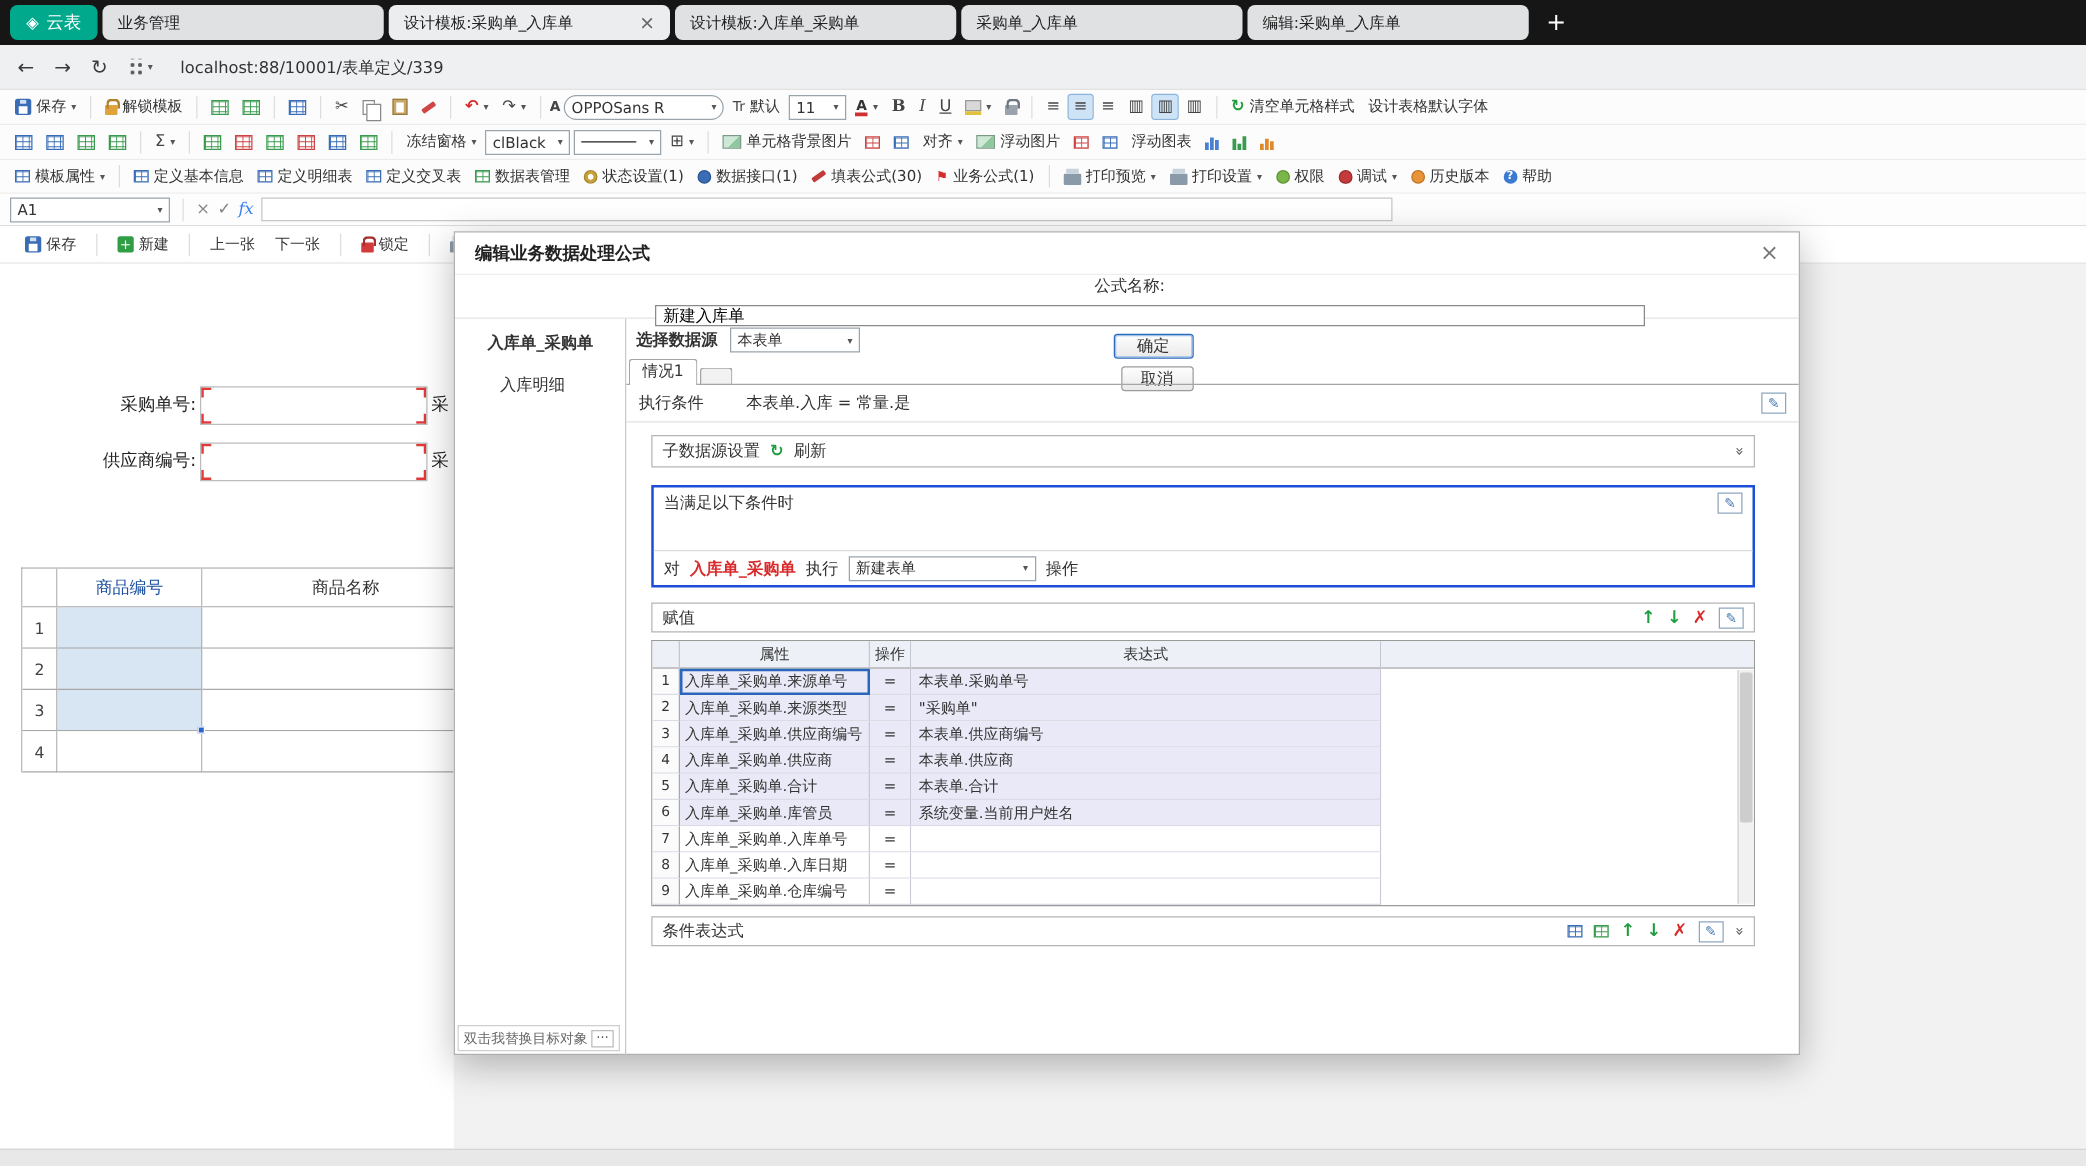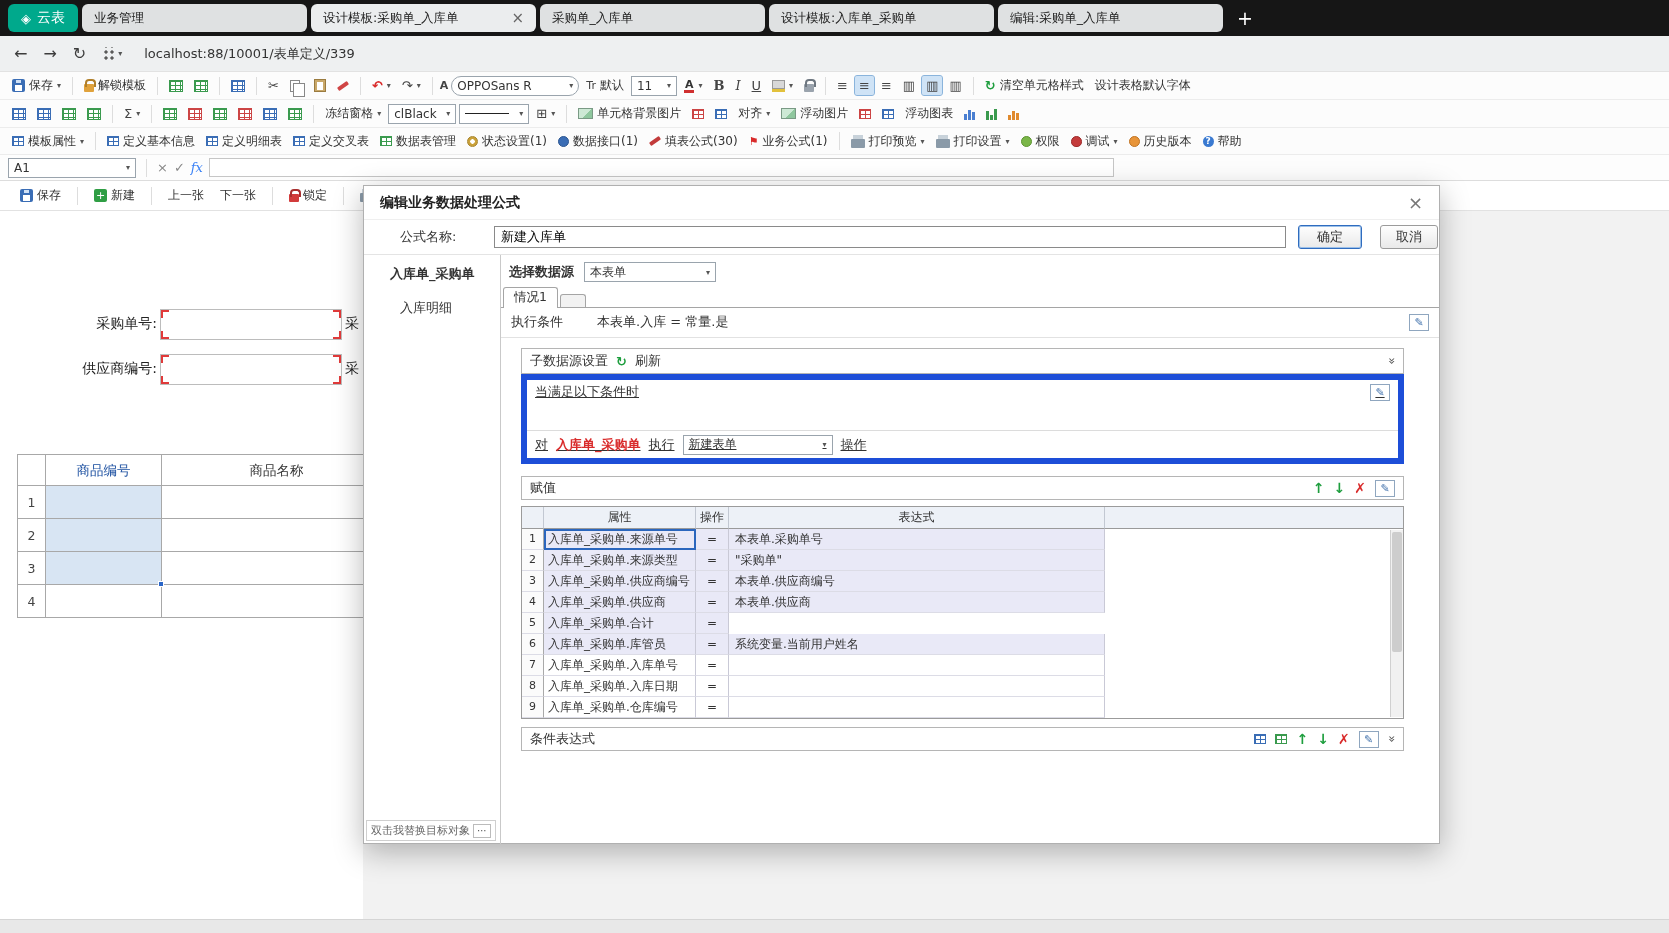--- a/index.html
+++ b/index.html
@@ -106,21 +106,21 @@
   .dth{height:31px;line-height:31px;text-align:center;font-size:13.5px;}
   .dtd{height:33px;}
   .dnum{text-align:center;line-height:33px;font-size:12.5px;color:#444;}
   .bluecell{background:#d8e5f3;}
   .handle{position:absolute;right:-3px;bottom:-3px;width:6px;height:6px;background:#2a66c9;border:1px solid #fff;z-index:3;}
 
   
   .modal{position:absolute;left:363px;top:4px;width:1077px;height:659px;background:#fff;border:1px solid #b0b0b0;box-shadow:0 8px 28px rgba(0,0,0,.28);font-size:13px;}
   .m-title{height:34px;display:flex;align-items:center;padding:0 16px;font-weight:bold;font-size:14px;color:#222;border-bottom:1px solid #efefef;}
   .m-close{margin-left:auto;font-size:18px;color:#777;font-weight:normal;}
-  .m-namerow{height:34px;display:flex;align-items:center;padding-left:36px;gap:6px;}
+  .m-namerow{height:34px;display:flex;align-items:center;padding-left:36px;gap:6px;flex-direction:column;}
   .m-namelabel{width:88px;font-size:13px;}
   .m-nameinput{width:792px;height:22px;border:1px solid #8a8a8a;padding:0 6px;font-size:13px;}
   .btn{height:24px;border:1px solid #9b9b9b;border-radius:3px;background:linear-gradient(#fefefe,#e9e9e9);font-size:13px;display:inline-flex;align-items:center;justify-content:center;}
   .btn.ok{width:64px;margin-left:6px;border:1px solid #2f6cbf;box-shadow:inset 0 0 0 1px #9cc0e8;}
   .btn.cancel{width:58px;margin-left:12px;}
   .m-body{display:flex;border-top:1px solid #e4e4e4;height:590px;}
   .m-side{width:137px;border-right:1px solid #c9c9c9;position:relative;flex:none;}
   .m-s1{padding:10px 0 0 26px;font-weight:bold;}
   .m-s2{padding:16px 0 0 36px;}
   .m-hint{position:absolute;bottom:3px;left:2px;width:130px;border:1px solid #cfcfcf;font-size:11px;color:#666;padding:2px 4px;display:flex;align-items:center;justify-content:space-between;background:#fff;}
@@ -129,21 +129,21 @@
   .ds-row{display:flex;align-items:center;gap:10px;padding:7px 0 6px 8px;}
   .ds-label{font-weight:bold;}
   .tabs-row{display:flex;align-items:flex-end;padding-left:2px;height:20px;}
   .ptab{border:1px solid #a5a5a5;border-bottom:none;border-radius:3px 3px 0 0;padding:1px 10px 2px;background:#fff;font-size:12.5px;position:relative;z-index:2;}
   .minitab{width:26px;height:14px;border:1px solid #a5a5a5;border-bottom:none;border-radius:3px 3px 0 0;background:#f2f2f2;margin-left:2px;}
   .cond-row{border-top:1px solid #a5a5a5;margin-top:-1px;display:flex;align-items:center;padding:5px 10px 6px;border-bottom:1px solid #e2e2e2;position:relative;z-index:1;}
   .cond-label{width:86px;}
   .edbtn{width:20px;height:17px;border:1px solid #8fa6bf;display:inline-flex;align-items:center;justify-content:center;color:#4a78b0;font-size:11px;background:#fff;flex:none;}
   .stack{padding:10px 35px 0 20px;}
   .box1{height:26px;border:1px solid #b5b5b5;display:flex;align-items:center;gap:8px;padding:0 8px;}
-  .box2{margin-top:0;border:6px solid #1d4ed8;text-decoration:underline;}
+  .box2{margin-top:14px;border:2px solid #1d4ed8;}
   .b2-head{height:24px;display:flex;align-items:center;padding:0 8px;}
   .b2-empty{height:26px;}
   .b2-foot{border-top:1px solid #dcdcdc;height:28px;display:flex;align-items:center;gap:8px;padding:0 8px;}
   .assign-bar{margin-top:12px;height:24px;border:1px solid #b5b5b5;display:flex;align-items:center;gap:10px;padding:0 8px;}
   .spacer{flex:1;}
   .gicons{display:flex;align-items:center;gap:9px;font-size:14px;}
   .gridbox{margin-top:6px;border:1px solid #9b9b9b;position:relative;background:#fff;}
   .g-row{display:grid;grid-template-columns:22px 152px 33px 376px 1fr;}
   .g-hc{height:22px;line-height:21px;background:#edf1f7;border-right:1px solid #c2c8d2;border-bottom:1px solid #9a9a9a;text-align:center;font-size:12px;}
   .g-hc:last-child{border-right:none;}
@@ -170,24 +170,24 @@
       <span>云表</span>
     </div>
     <div class="tab">
       <span class="tlabel">业务管理</span>
     </div>
     <div class="tab active">
       <span class="tlabel">设计模板:采购单_入库单</span>
       <span class="tclose">×</span>
     </div>
     <div class="tab">
+      <span class="tlabel">设计模板:入库单_采购单</span>
+    </div>
+    <div class="tab">
       <span class="tlabel">采购单_入库单</span>
-    </div>
-    <div class="tab">
-      <span class="tlabel">设计模板:入库单_采购单</span>
     </div>
     <div class="tab">
       <span class="tlabel">编辑:采购单_入库单</span>
     </div>
     <span class="tab-plus">+</span>
   </div>
 
   <div class="navbar">
     <span class="nav-ic">←</span>
     <span class="nav-ic">→</span>
@@ -587,21 +587,21 @@
           <div class="m-s2">入库明细</div>
           <div class="m-hint">
             <span>双击我替换目标对象</span>
             <span class="hdots">⋯</span>
           </div>
         </div>
 
         <div class="m-content">
           <div class="ds-row">
             <span class="ds-label">选择数据源</span>
-            <span class="combo" style="width:132px;">
+            <span class="combo" style="width:104px;">
               <span>本表单</span>
               <span class="dd">▾</span>
             </span>
           </div>
 
           <div class="tabs-row">
             <span class="ptab">情况1</span>
             <span class="minitab"></span>
           </div>
 
@@ -685,20 +685,21 @@
                 <div class="g-c g-n">4</div>
                 <div class="g-c g-p lv">入库单_采购单.供应商</div>
                 <div class="g-c g-o lv">=</div>
                 <div class="g-c g-e lv">本表单.供应商</div>
                 <div class="g-c g-fill"></div>
               </div>
               <div class="g-row">
                 <div class="g-c g-n">5</div>
                 <div class="g-c g-p lv">入库单_采购单.合计</div>
                 <div class="g-c g-o lv">=</div>
+                <div class="g-c g-e lv">本表单.合计</div>
                 <div class="g-c g-fill"></div>
               </div>
               <div class="g-row">
                 <div class="g-c g-n">6</div>
                 <div class="g-c g-p lv">入库单_采购单.库管员</div>
                 <div class="g-c g-o lv">=</div>
                 <div class="g-c g-e lv">系统变量.当前用户姓名</div>
                 <div class="g-c g-fill"></div>
               </div>
               <div class="g-row">

